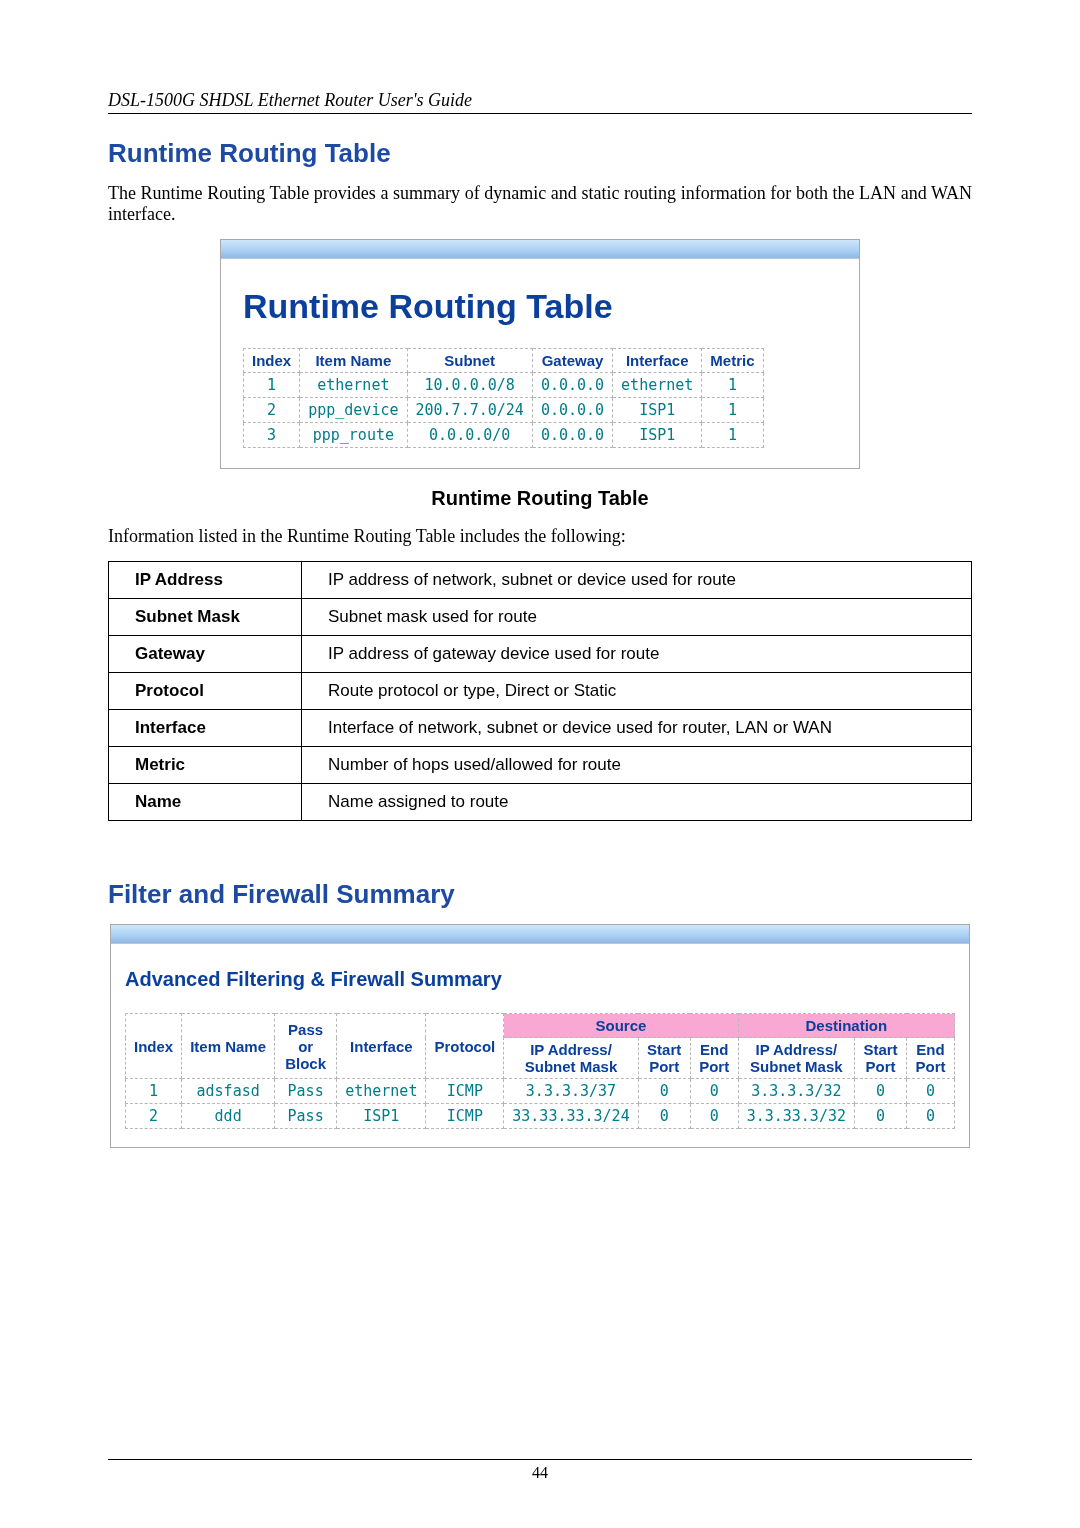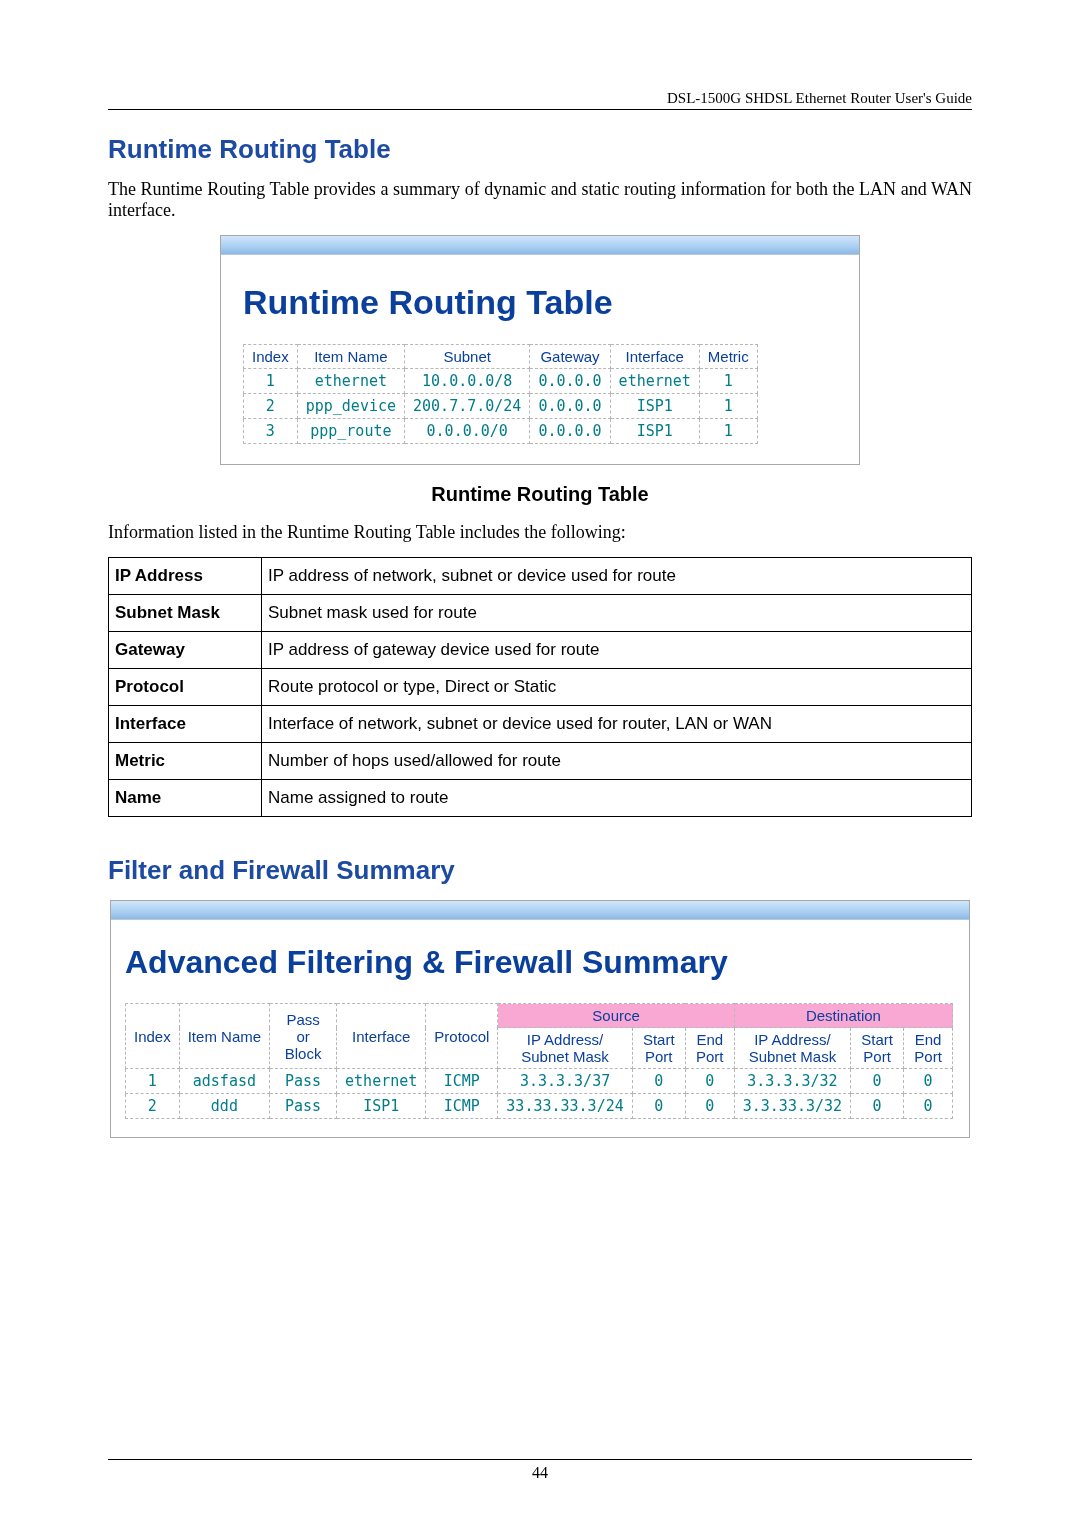--- a/index.html
+++ b/index.html
@@ -11,23 +11,24 @@
   .page {
     width: 1080px;
     min-height: 1528px;
     margin: 0 auto;
     position: relative;
     box-sizing: border-box;
     padding: 90px 108px 40px 108px;
   }
   .doc-header-line {
     border-bottom: 1.5px solid #000;
-    text-align: right;
+    text-align: left;
+    font-style: italic;
     font-family: "Times New Roman", Times, serif;
-    font-size: 15px;
+    font-size: 18px;
     padding-bottom: 2px;
     margin-bottom: 24px;
   }
   h2.blue {
     color: #1d4aa3;
     font-family: Arial, Helvetica, sans-serif;
     font-weight: bold;
     font-size: 26px;
     margin: 8px 0 14px 0;
   }
@@ -65,55 +66,55 @@
     padding: 18px 22px 20px 22px;
   }
   .panel-title {
     color: #0a3f9c;
     font-family: Verdana, Geneva, sans-serif;
     font-weight: bold;
     font-size: 34px;
     margin: 10px 0 22px 0;
   }
   .panel-title.small {
-    font-size: 32px;
+    font-size: 20px;
   }
   table.data {
     border-collapse: collapse;
     font-family: Verdana, Geneva, sans-serif;
     font-size: 15px;
   }
   table.data th, table.data td {
     border: 1px dashed #b7b7b7;
     padding: 3px 8px;
     text-align: center;
     white-space: nowrap;
   }
   table.data th {
     color: #0a3f9c;
-    font-weight: normal;
+    font-weight: bold;
     font-size: 15px;
   }
   table.data th.grouphdr {
     background: #f9a8d4;
   }
   table.data td.val {
     color: #007c8a;
     font-family: "Lucida Console", Monaco, monospace;
     font-size: 15px;
   }
   table.desc {
     width: 100%;
     border-collapse: collapse;
     font-family: Arial, Helvetica, sans-serif;
     font-size: 17px;
   }
   table.desc th, table.desc td {
     border: 1px solid #000;
-    padding: 8px 6px;
+    padding: 8px 26px;
     text-align: left;
     vertical-align: top;
   }
   table.desc th {
     font-weight: bold;
     width: 140px;
   }
   .caption-center {
     text-align: center;
     margin-top: 18px;
@@ -223,21 +224,21 @@
           <th>Metric</th>
           <td>Number of hops used/allowed for route</td>
         </tr>
       <tr>
           <th>Name</th>
           <td>Name assigned to route</td>
         </tr>
     </tbody>
   </table>
 
-  <h2 class="blue" style="margin-top:38px;">Filter and Firewall Summary</h2>
+  <h2 class="blue" style="margin-top:58px;">Filter and Firewall Summary</h2>
 
   <div class="panel-wrapper2">
     <div class="panel">
       <div class="panel-topbar"></div>
       <div class="panel-inner" style="padding:14px 14px 18px 14px;">
         <div class="panel-title small">Advanced Filtering &amp; Firewall Summary</div>
         <table class="data" style="font-size:12px;">
           <thead>
             <tr>
               <th rowspan="2">Index</th>

